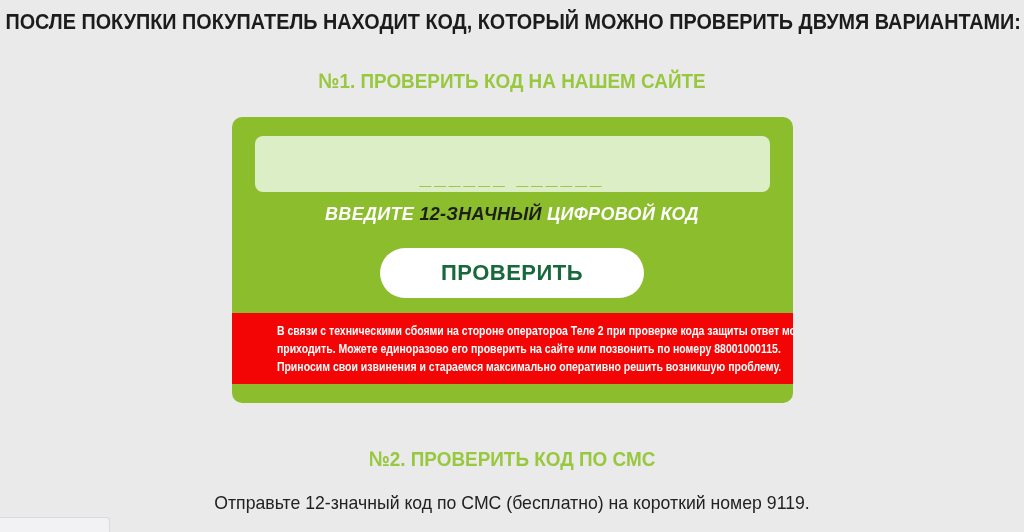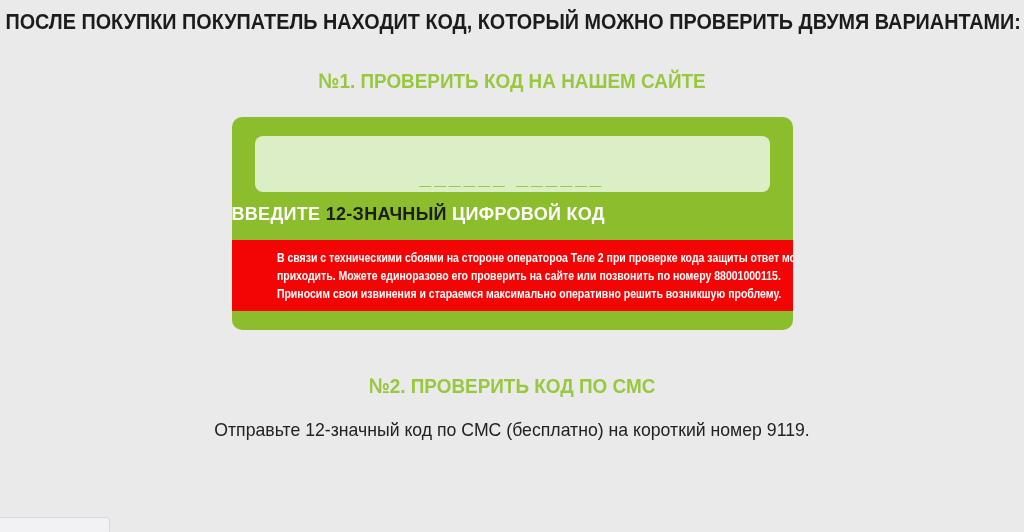--- a/index.html
+++ b/index.html
@@ -56,24 +56,26 @@
     font-family: "Liberation Sans", sans-serif;
     font-size: 21px;
     font-weight: 700;
     letter-spacing: 3px;
     color: #8BBD2D;
   }
   .code-input::placeholder { color: #8BBD2D; opacity: 1; }
 
   .code-caption {
     margin-top: 12px;
+    text-align: center;
     font-size: 18px;
     font-weight: 600;
     color: #ffffff;
     letter-spacing: 0.3px;
+    font-style: italic;
   }
   .code-caption .highlight { color: #1d1d1b; }
 
   .verify-button {
     display: block;
     width: 264px;
     height: 50px;
     margin: 23px auto 0 auto;
     background: #ffffff;
     border: none;
@@ -137,20 +139,21 @@
 <div class="section-title">№1. ПРОВЕРИТЬ КОД НА НАШЕМ САЙТЕ</div>
 
 <div class="code-card">
 
   <input class="code-input" type="text" placeholder="______ ______" style="">
 
   <div class="code-caption">
     <span>ВВЕДИТЕ </span><span class="highlight">12-ЗНАЧНЫЙ</span><span> ЦИФРОВОЙ КОД</span>
   </div>
 
+  <button class="verify-button">ПРОВЕРИТЬ</button>
 
   <div class="notice-box">
     <span class="notice-line">В связи с техническими сбоями на стороне оператороа Теле 2 при проверке кода защиты ответ может совсем не</span>
     <span class="notice-line">приходить. Можете единоразово его проверить на сайте или позвонить по номеру 88001000115.</span>
     <span class="notice-line">Приносим свои извинения и стараемся максимально оперативно решить возникшую проблему.</span>
   </div>
 
 </div>
 
 <div class="section-title second">№2. ПРОВЕРИТЬ КОД ПО СМС</div>

